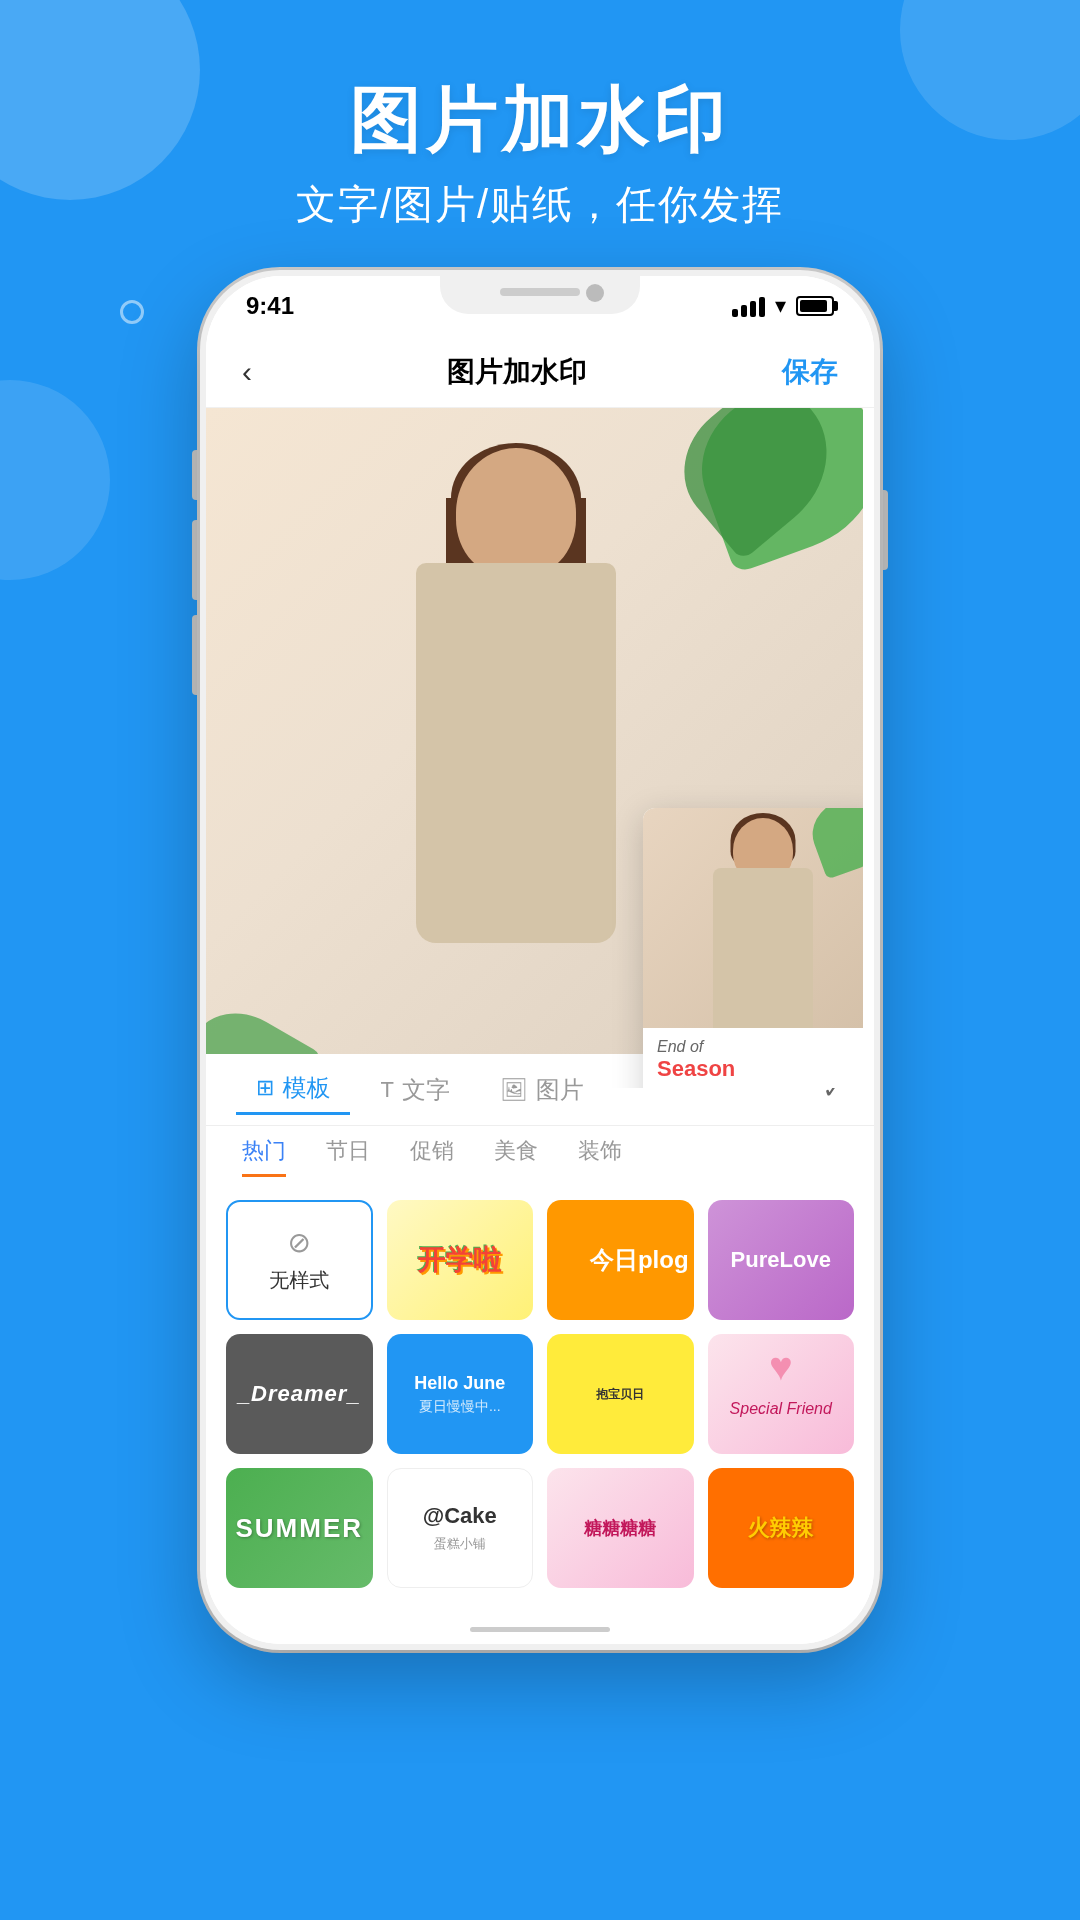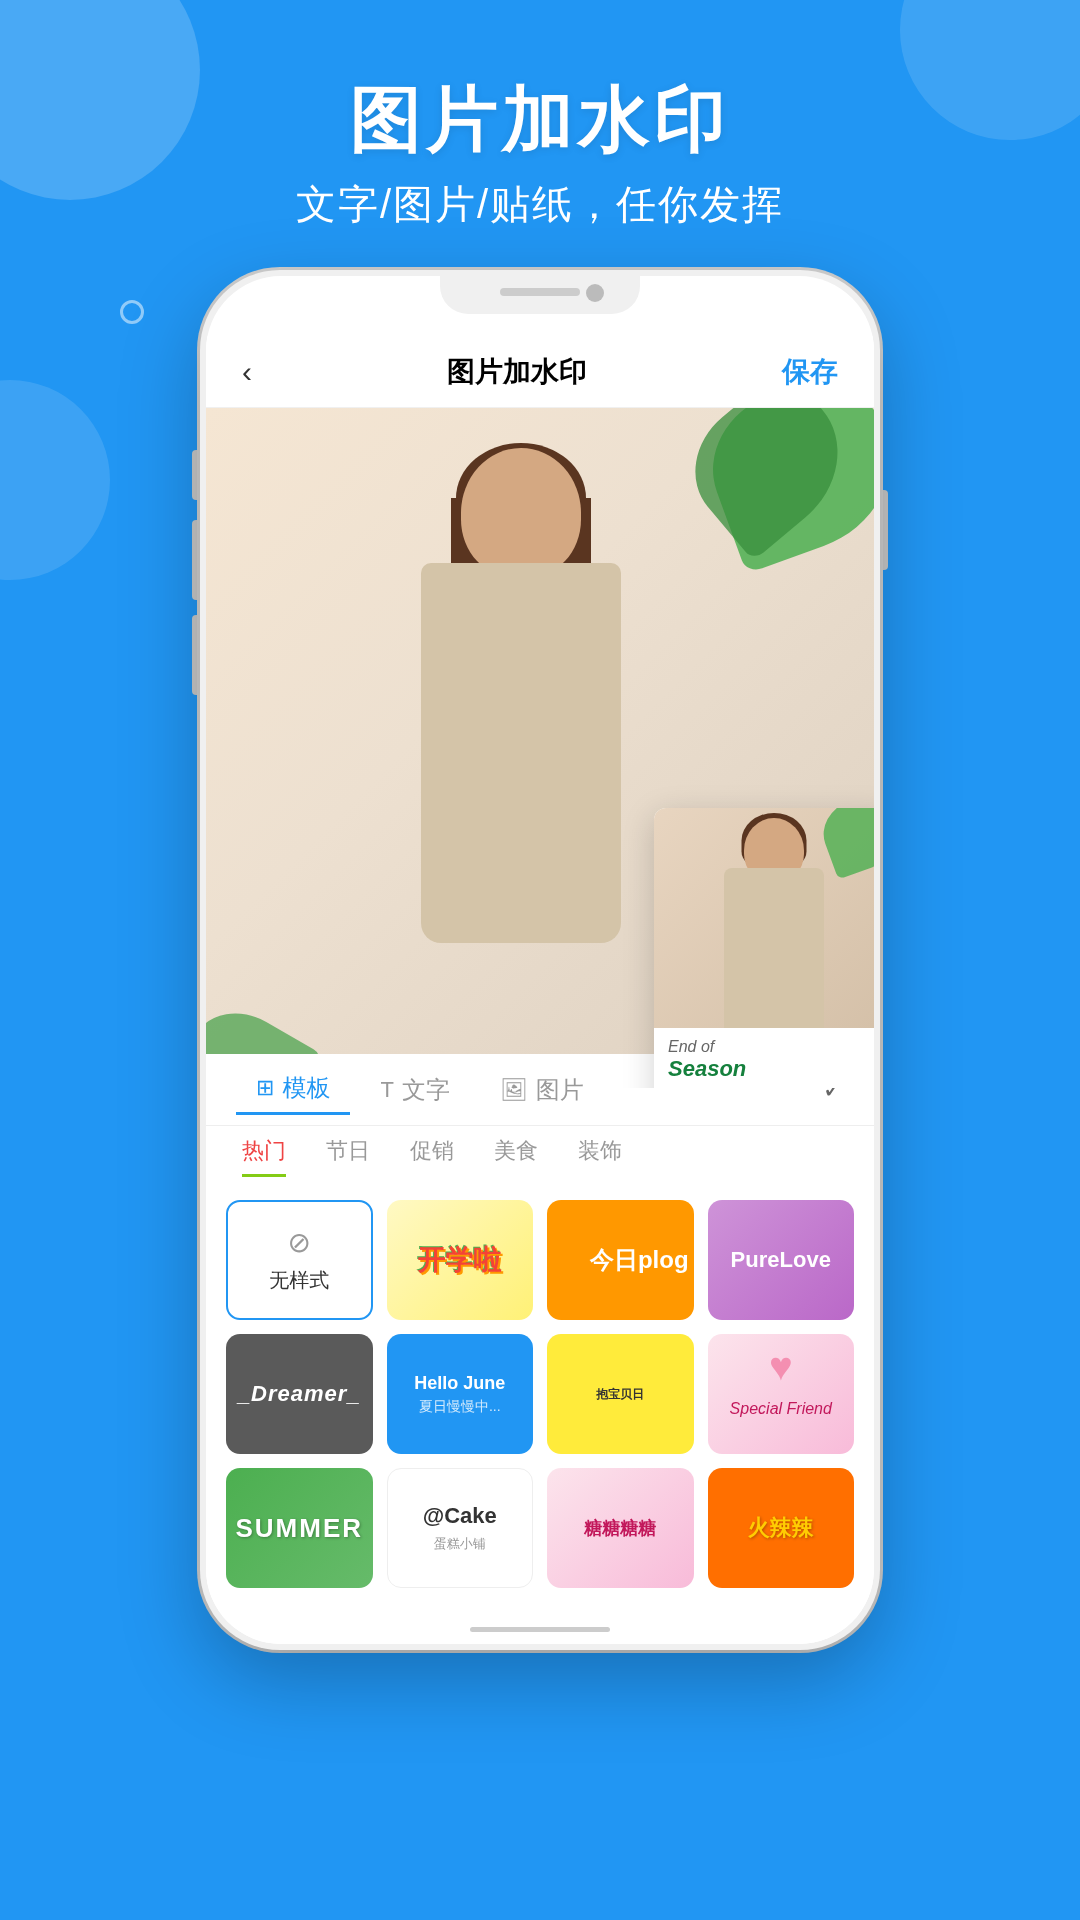--- a/index.html
+++ b/index.html
@@ -232,21 +232,21 @@
       font-size: 28px;
       font-weight: 600;
       color: #2196F3;
     }
 
     
     .image-area {
       position: absolute;
       top: 132px;
       left: 0;
-      right: 0;
+      right: 11px;
       height: 680px;
       background: linear-gradient(135deg, #f5e6d3 0%, #ede0d0 40%, #ddd0c0 100%);
       overflow: hidden;
     }
 
     
     .fashion-figure {
       position: absolute;
       bottom: 0;
       left: 50%;
@@ -426,22 +426,21 @@
       padding: 10px 14px;
     }
     .card-text-line1 {
       font-size: 16px;
       color: #666;
       font-style: italic;
     }
     .card-text-line2 {
       font-size: 22px;
       font-weight: 700;
-      color: #15803d;
-      font-style: italic;
+      color: #ef4444;
     }
     .card-text-line3 {
       font-size: 11px;
       color: #999;
       margin-top: 4px;
     }
 
     
     .bottom-panel {
       position: absolute;
@@ -495,22 +494,22 @@
       gap: 40px;
     }
     .cat-item {
       font-size: 22px;
       color: #999;
       padding-bottom: 8px;
       border-bottom: 3px solid transparent;
       cursor: pointer;
     }
     .cat-item.active {
-      color: #ef4444;
-      border-bottom: 3px solid #84cc16;
+      color: #3b82f6;
+      border-bottom: 3px solid #f97316;
     }
 
     
     .template-grid {
       display: grid;
       grid-template-columns: repeat(4, 1fr);
       gap: 14px;
       padding: 14px 20px;
     }
     .template-cell {
@@ -765,20 +764,35 @@
   <div class="phone-btn-left-3"></div>
 
   <div class="phone-frame">
     <div class="phone-inner">
 
       <div class="phone-notch">
         <div class="phone-speaker"></div>
         <div class="phone-camera"></div>
       </div>
 
+      <div class="status-bar">
+        <span class="status-time">9:41</span>
+        <div class="status-icons">
+          <div class="signal-bars">
+            <div class="signal-bar" style="height:8px"></div>
+            <div class="signal-bar" style="height:12px"></div>
+            <div class="signal-bar" style="height:16px"></div>
+            <div class="signal-bar" style="height:20px"></div>
+          </div>
+          <span class="wifi-icon">▾</span>
+          <div class="battery-icon">
+            <div class="battery-fill"></div>
+          </div>
+        </div>
+      </div>
 
       <div class="app-navbar">
         <span class="nav-back">‹</span>
         <span class="nav-title">图片加水印</span>
         <span class="nav-save">保存</span>
       </div>
 
       <div class="image-area">
 
         <div class="palm-leaf-1"></div>

